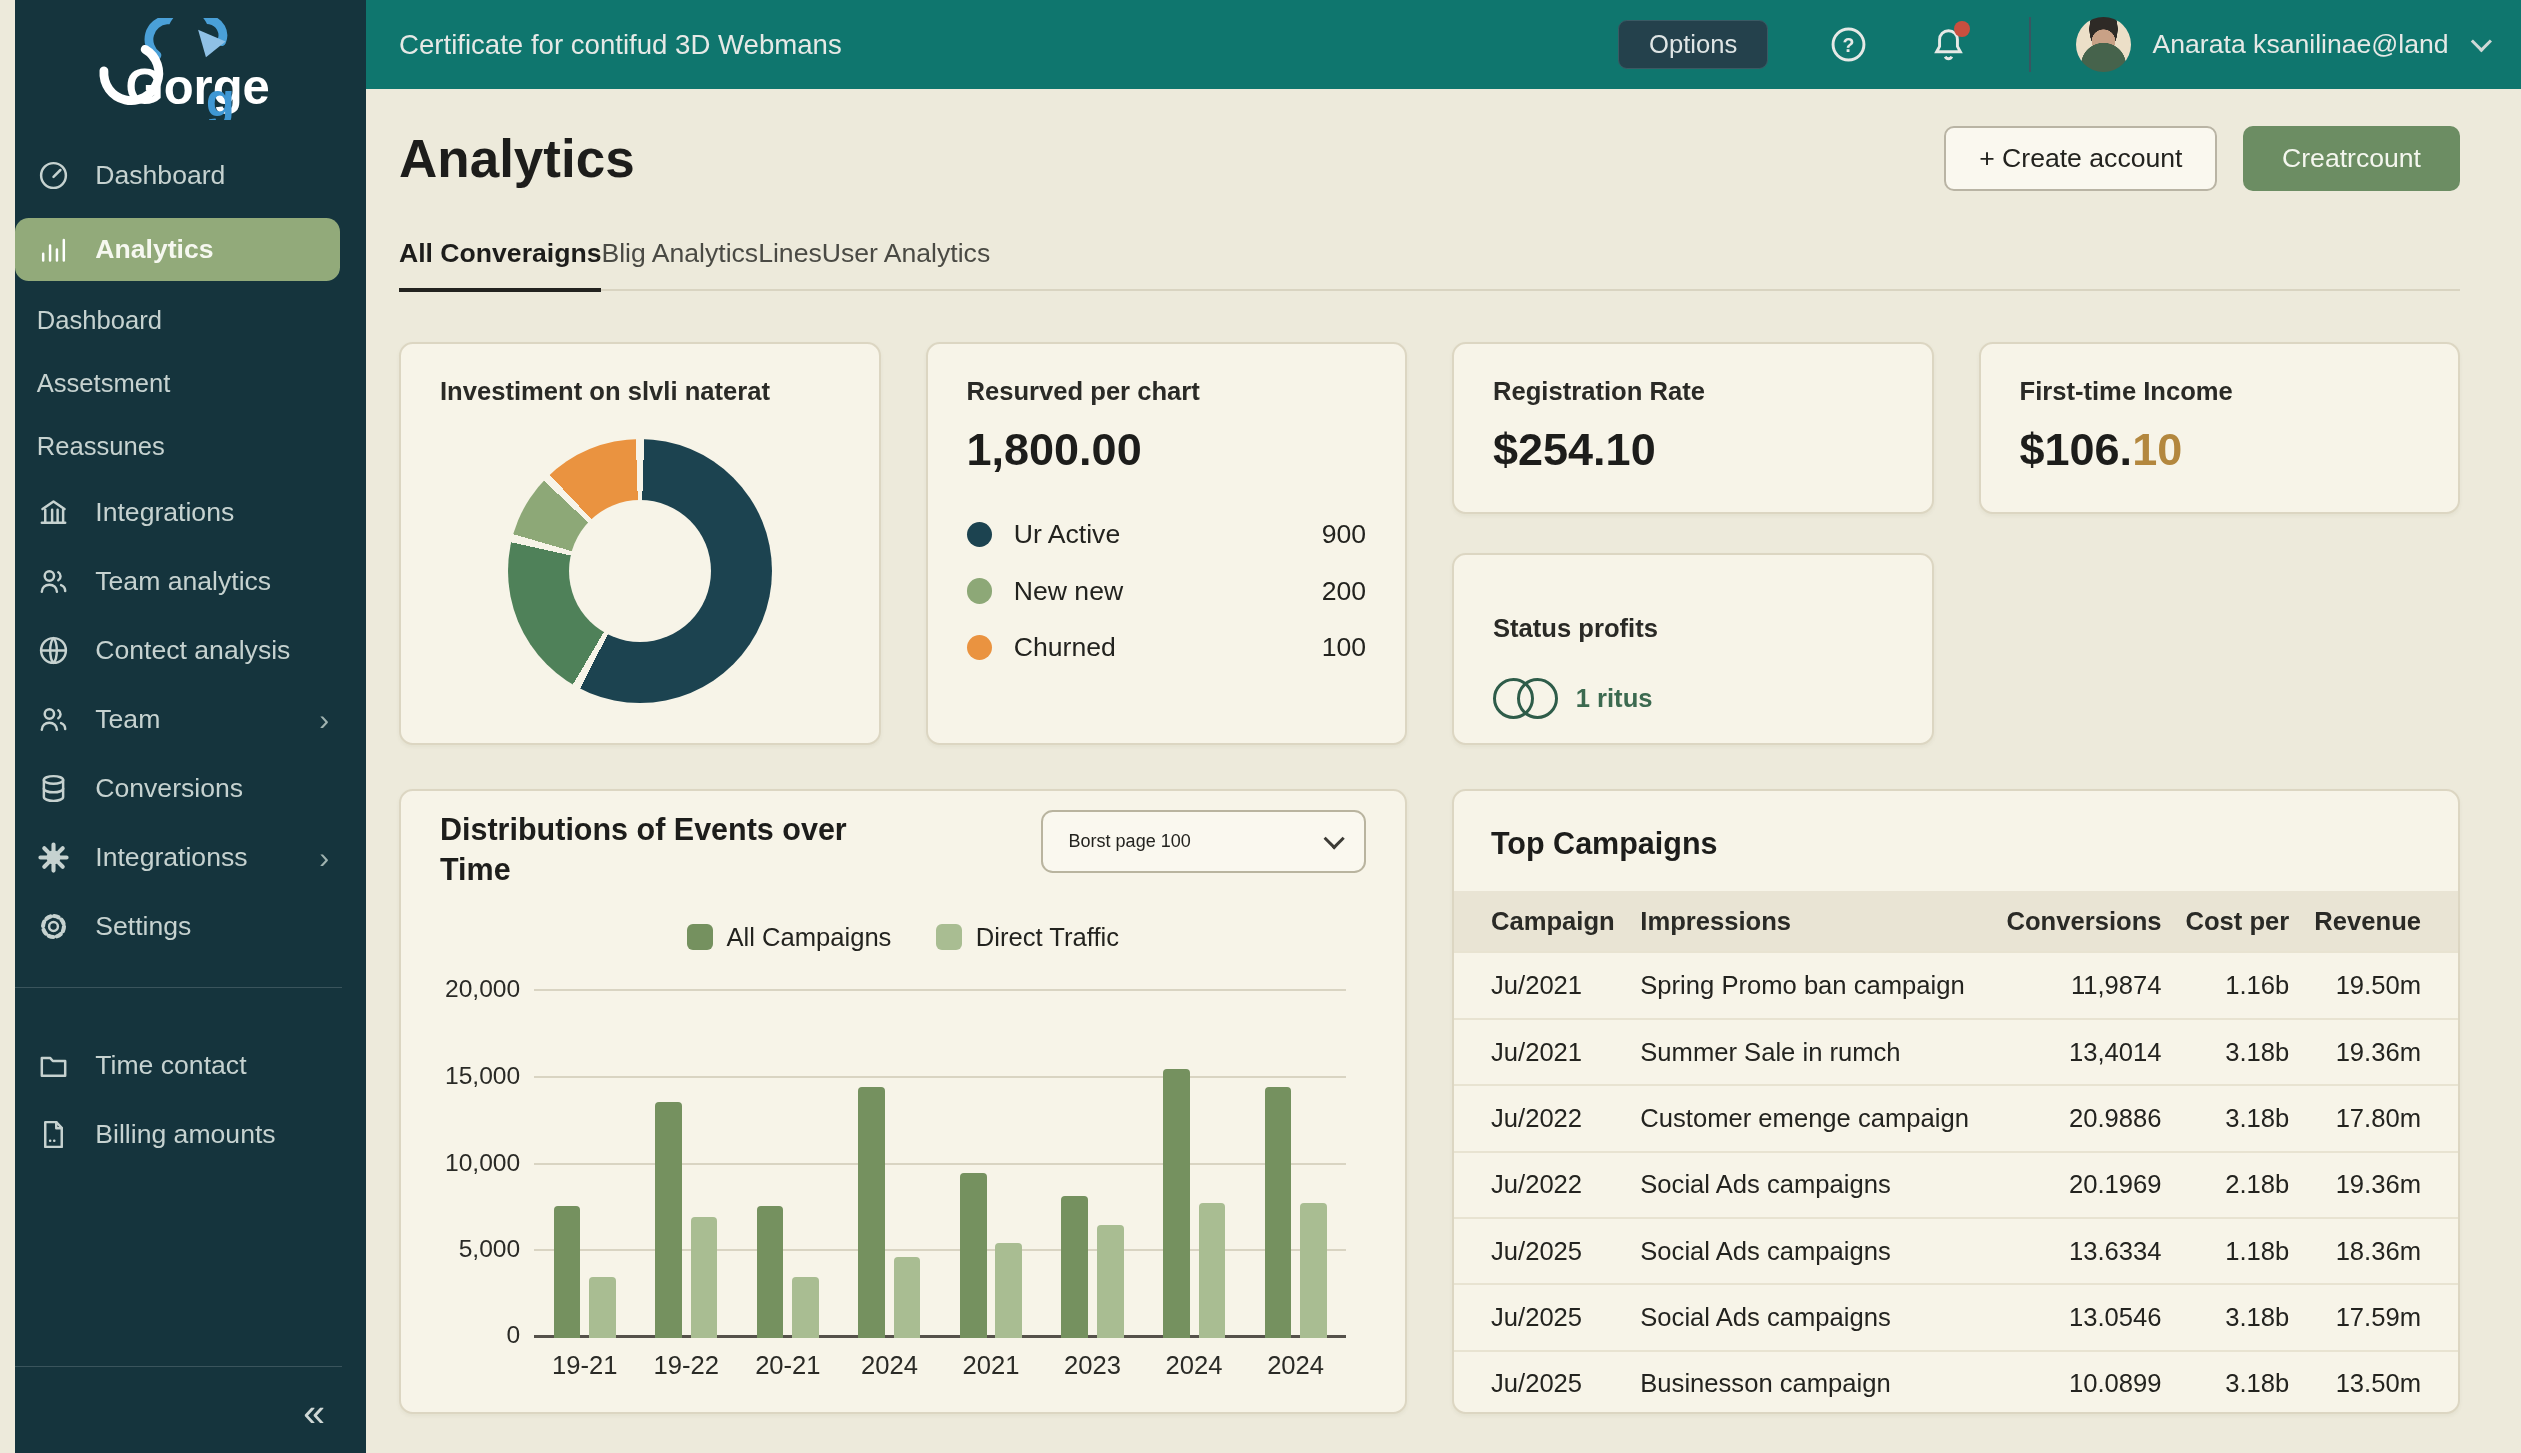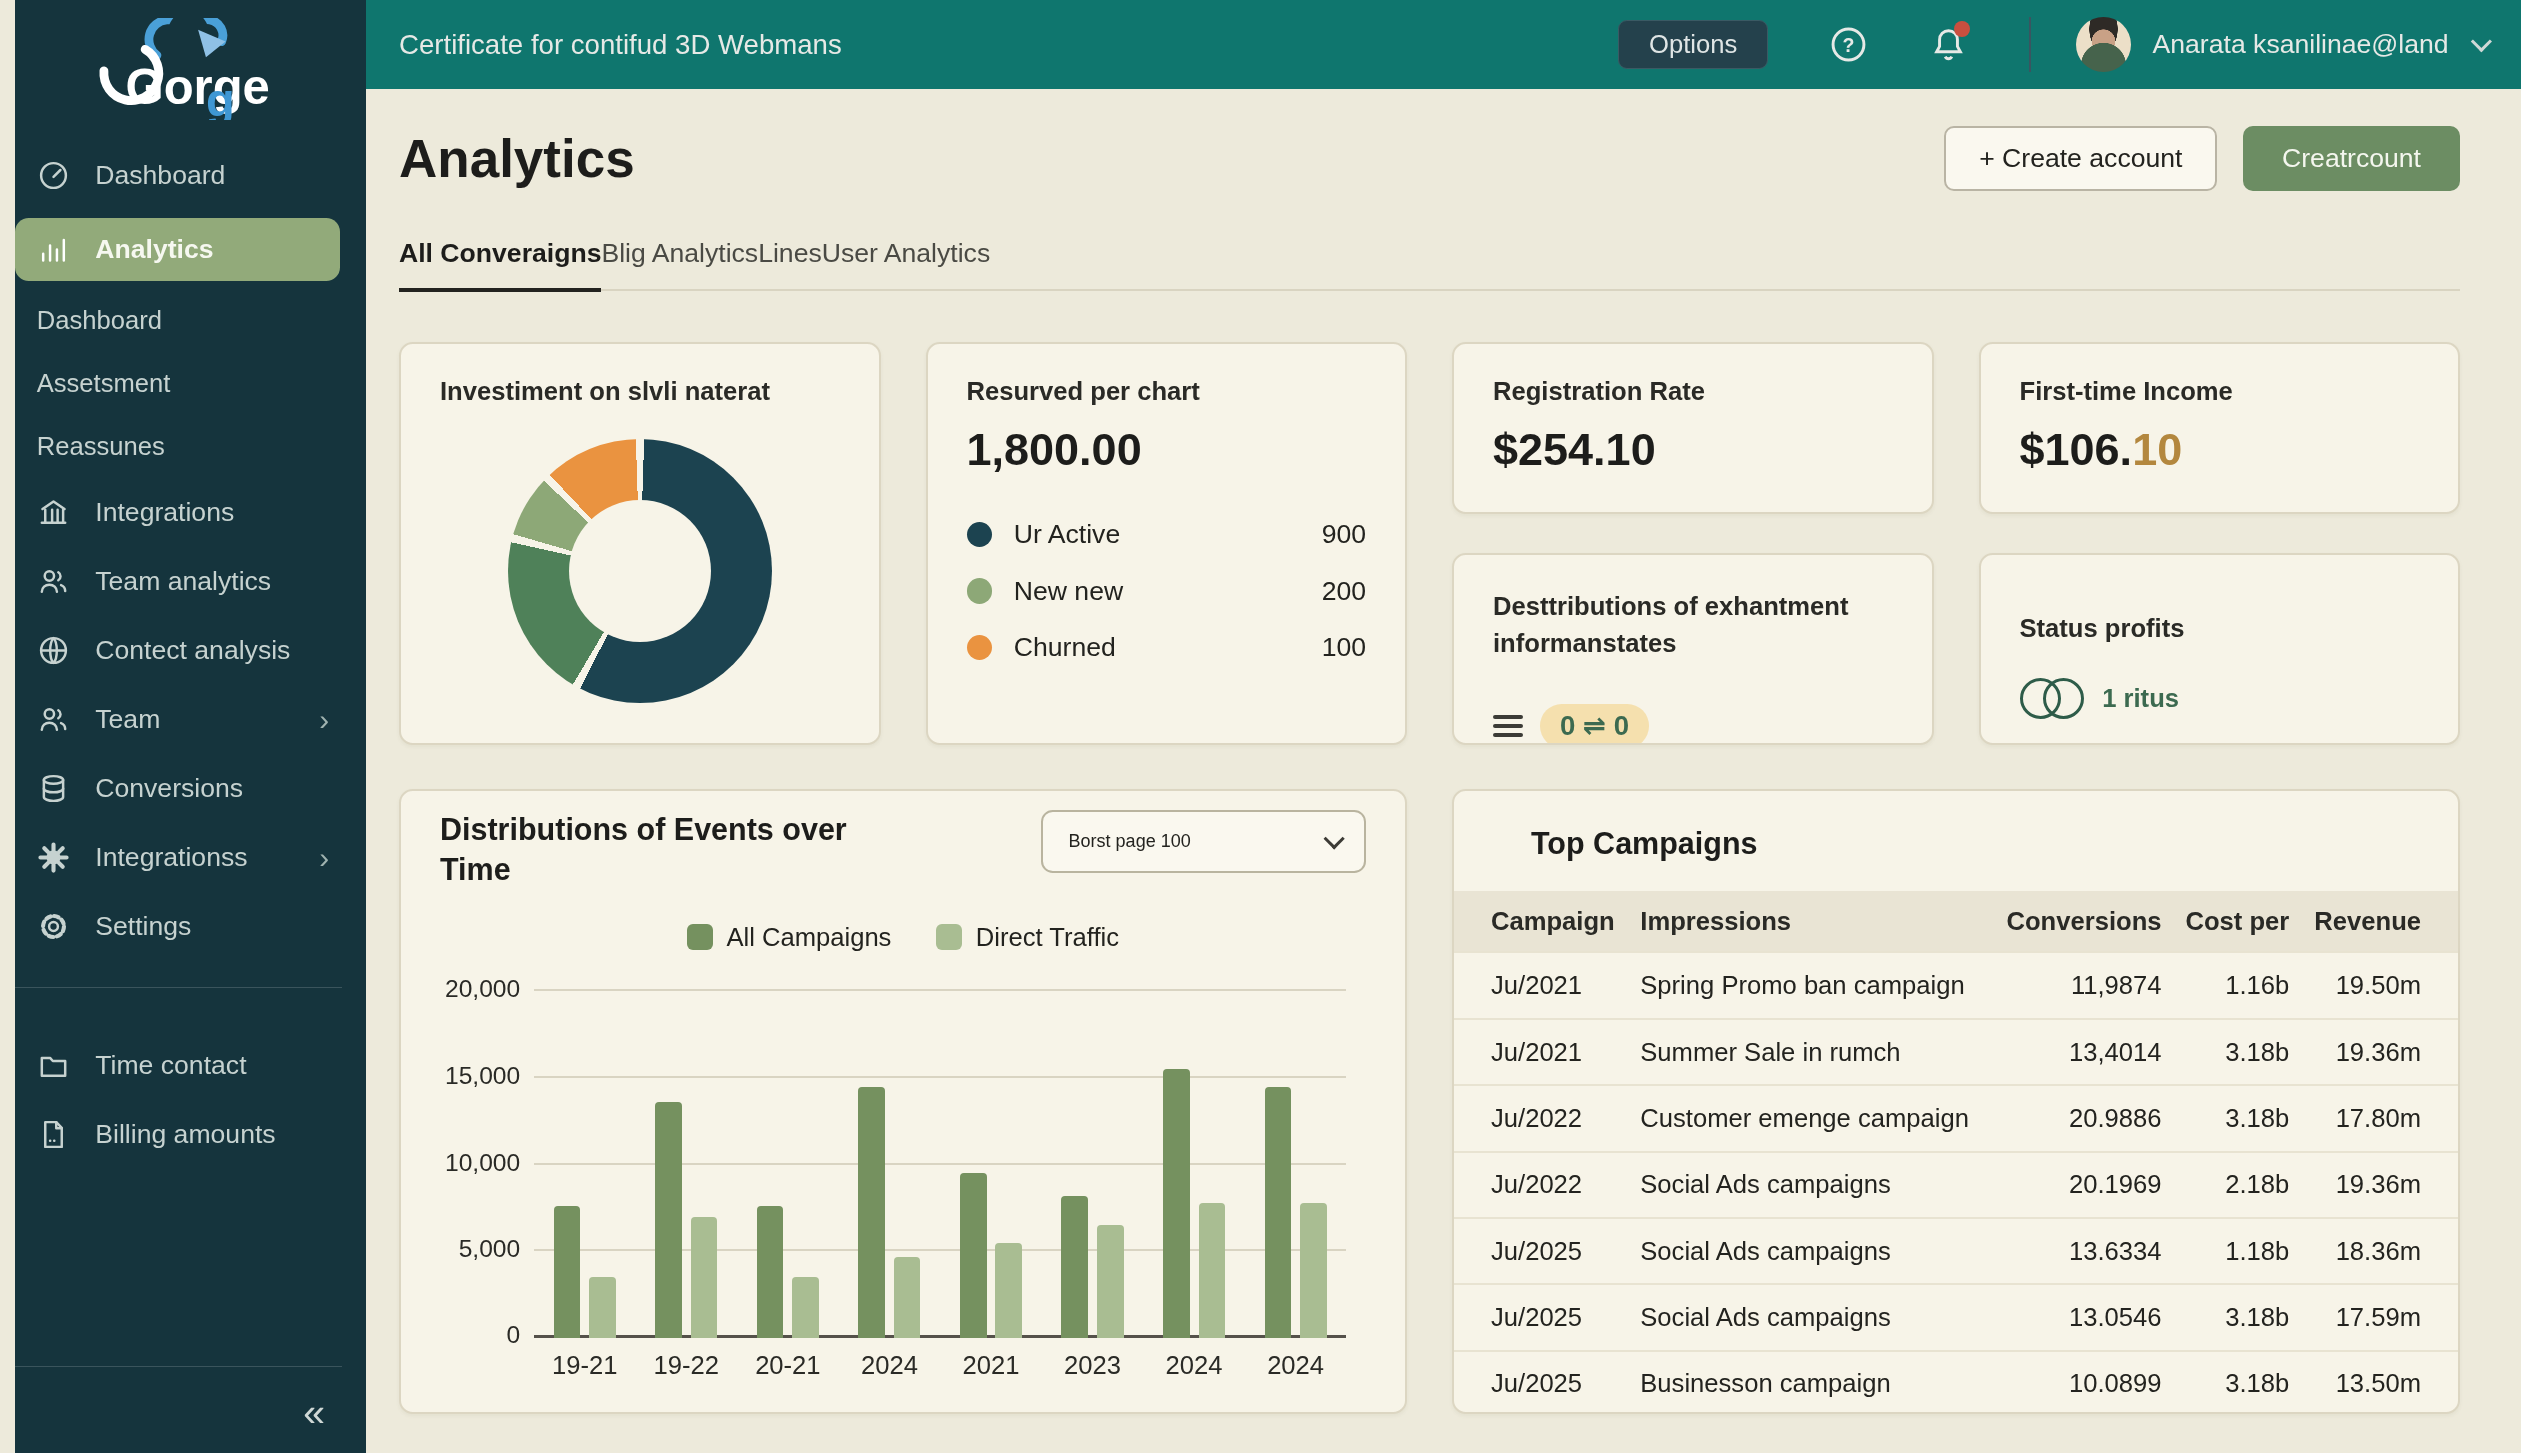--- a/index.html
+++ b/index.html
@@ -110,21 +110,21 @@
   .gridline.zero { background:#55514a; height:3px; }
   .ylab { position:absolute; right:calc(100% + 13.8px); width:89px; text-align:right;
     font-size:24.6px; color:#2a2a26; transform:translateY(-50%); }
   .groups { position:absolute; inset:0; display:flex; }
   .group { flex:1; display:flex; align-items:flex-end; justify-content:center; gap:8.9px; }
   .bar { width:26.6px; border-radius:3.9px 3.9px 0 0; }
   .xlabels { display:flex; margin:13.8px 19.7px 0 94px; }
   .xlabels span { flex:1; text-align:center; font-size:25.6px; color:#2a2a26; }
 
   
-  .tc-title { font-size:30.5px; font-weight:bold; padding:35px 37px 29.6px; color:#1d1d1b;margin-left:40px; }
+  .tc-title { font-size:30.5px; font-weight:bold; padding:35px 37px 29.6px; color:#1d1d1b; }
   table { width:100%; border-collapse:collapse; }
   thead tr { background:#e9e4d4; }
   th { font-size:25.6px; font-weight:bold; color:#2a2a26; text-align:left; padding:15.8px 9.9px; }
   td { font-size:25.6px; color:#23231f; padding:17.7px 9.9px; }
   th:first-child, td:first-child { padding-left:37px; }
   th:last-child, td:last-child { padding-right:37px; text-align:right; }
   .col-num { text-align:right; }
   tbody tr { border-top:2px solid #e8e3d1; }
 </style>
 </head>
@@ -316,31 +316,20 @@
       <span class="legend-value">200</span>
           </div>
           <div class="legend-row">
             <span class="legend-dot" style="background:#ea9340"></span>
       <span class="legend-label">Churned</span>
       <span class="legend-value">100</span>
           </div>
         </div>
     </div>
 
-    <div class="card">
-      <div class="card-label" style="max-width:414px; line-height:1.45;">Desttributions of exhantment informanstates</div>
-      <div class="mini-stat-row">
-        <span class="list-icon">
-            <i></i>
-            <i></i>
-            <i></i>
-          </span>
-        <span class="pill">0 ⇌ 0</span>
-      </div>
-    </div>
 
     <div class="card">
       <div class="card-label" style="margin-top:25.6px;">Status profits</div>
       <div class="mini-stat-row" style="margin-top:35px;">
         <span class="toggle-icon">
             <i></i>
             <i></i>
           </span>
         <span class="status-text">1 ritus</span>
       </div>

